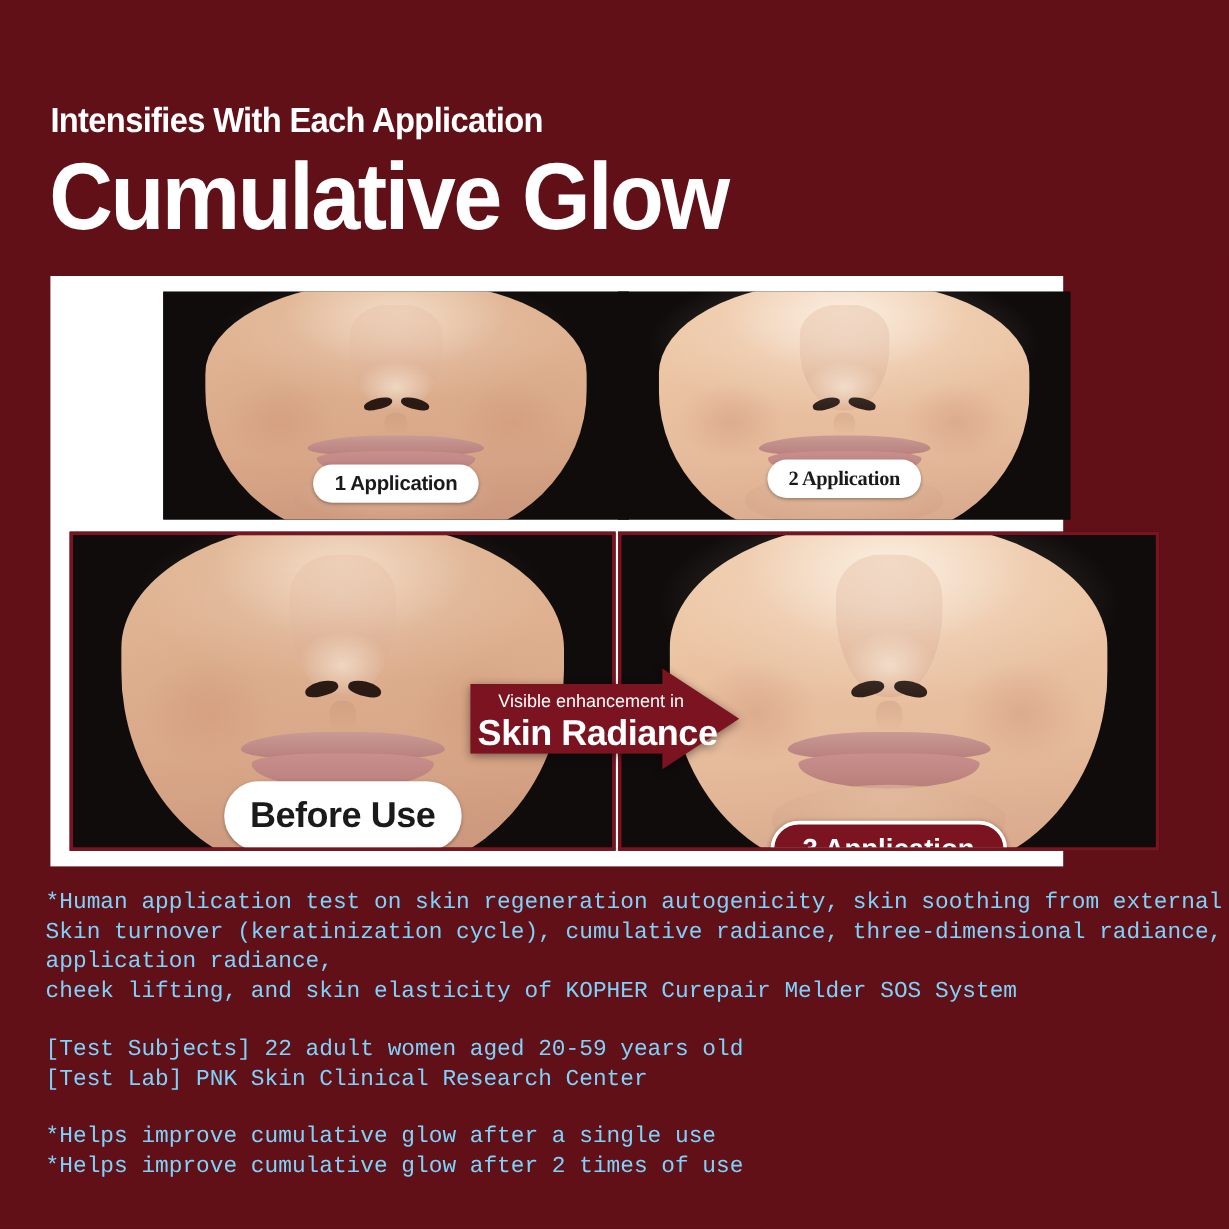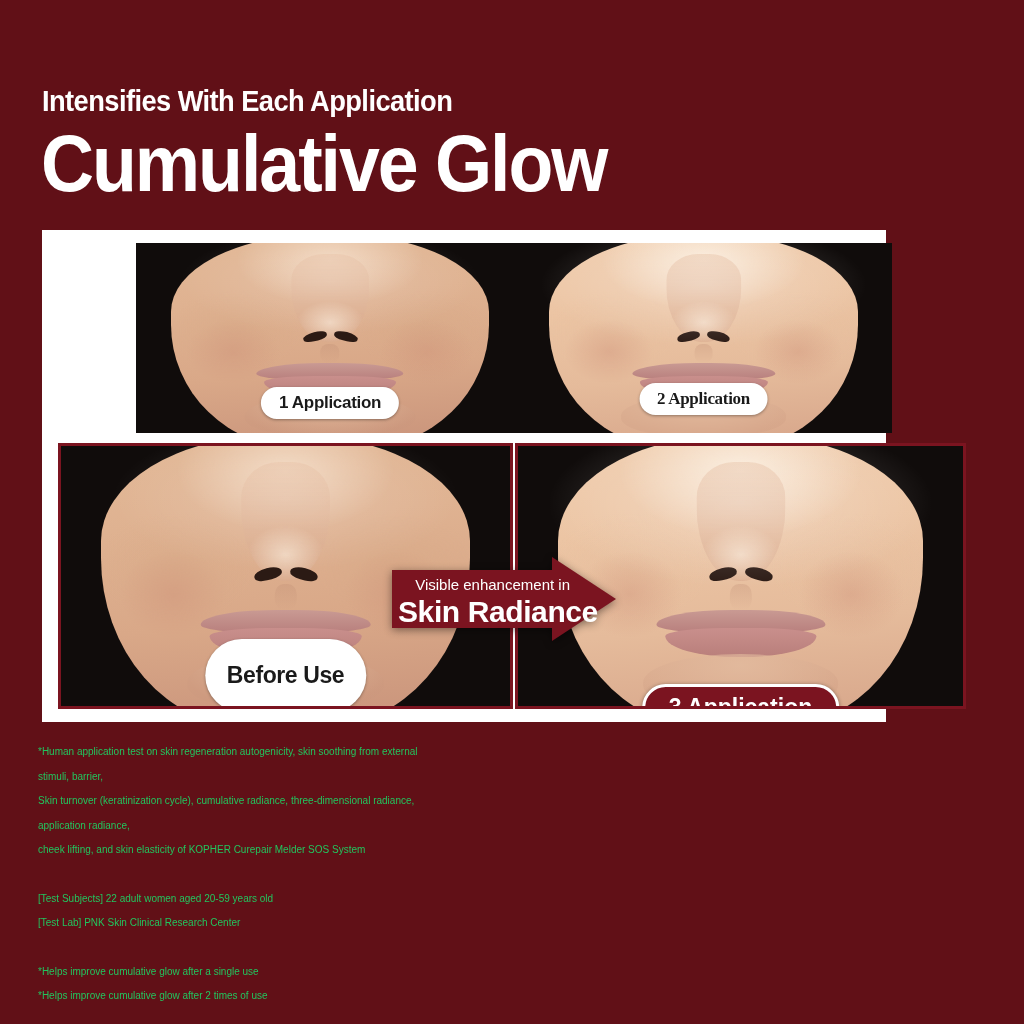--- a/index.html
+++ b/index.html
@@ -107,21 +107,21 @@
   }
 
   
   .pill {
     position: absolute; background: #ffffff; color: #1a1a1a;
     border-radius: 40px; display: flex; align-items: center; justify-content: center;
     font-weight: bold; white-space: nowrap;
     box-shadow: 0 1px 3px rgba(0,0,0,0.35);
   }
   .pill.small { font-size: 17px; padding: 6px 18px; letter-spacing: -0.3px; }
-  .pill.big   { font-size: 23px; padding: 23px 22px; letter-spacing: -0.4px; }
+  .pill.big   { font-size: 30px; padding: 12px 22px; letter-spacing: -0.4px; margin-top: 12px; }
   .pill.dark {
     background: #7b1420; color: #ffffff;
     border: 3px solid #ffffff; font-size: 23px; padding: 7px 24px;
     box-shadow: 0 1px 4px rgba(0,0,0,0.45);
     margin-top: 48px;
   }
 
   
   .arrow {
     position: absolute; left: 392px; top: 557px; width: 224px; height: 84px;
@@ -143,21 +143,21 @@
   }
   .arrow .line2 {
     position: absolute; left: 6px; top: 38px; width: 172px;
     text-align: center; color: #ffffff; font-size: 30px; font-weight: bold;
     letter-spacing: -0.4px; white-space: nowrap;
   }
 
   
   .notes { position: absolute; left: 38px; top: 740px; width: 830px; }
   .notes p {
-    color: #22c55e; font-size: 10px; line-height: 24.5px; white-space: nowrap;
+    color: #7dd3fc; font-size: 19px; line-height: 24.5px; white-space: nowrap; font-family: Liberation Mono, monospace;
   }
   .notes .gap { height: 24px; }
 </style>
 </head>
 <body>
 
 <div class="page">
 
   <div class="subhead">Intensifies With Each Application</div>
   <div class="headline">Cumulative Glow</div>
@@ -236,21 +236,20 @@
 
   <div class="arrow">
     <div class="body"></div>
     <div class="head"></div>
     <div class="line1">Visible enhancement in</div>
     <div class="line2">Skin Radiance</div>
   </div>
 
   <div class="notes">
     <p>*Human application test on skin regeneration autogenicity, skin soothing from external</p>
-    <p>stimuli, barrier,</p>
     <p>Skin turnover (keratinization cycle), cumulative radiance, three-dimensional radiance,</p>
     <p>application radiance,</p>
     <p>cheek lifting, and skin elasticity of KOPHER Curepair Melder SOS System</p>
     <div class="gap"></div>
     <p>[Test Subjects] 22 adult women aged 20-59 years old</p>
     <p>[Test Lab] PNK Skin Clinical Research Center</p>
     <div class="gap"></div>
     <p>*Helps improve cumulative glow after a single use</p>
     <p>*Helps improve cumulative glow after 2 times of use</p>
 

